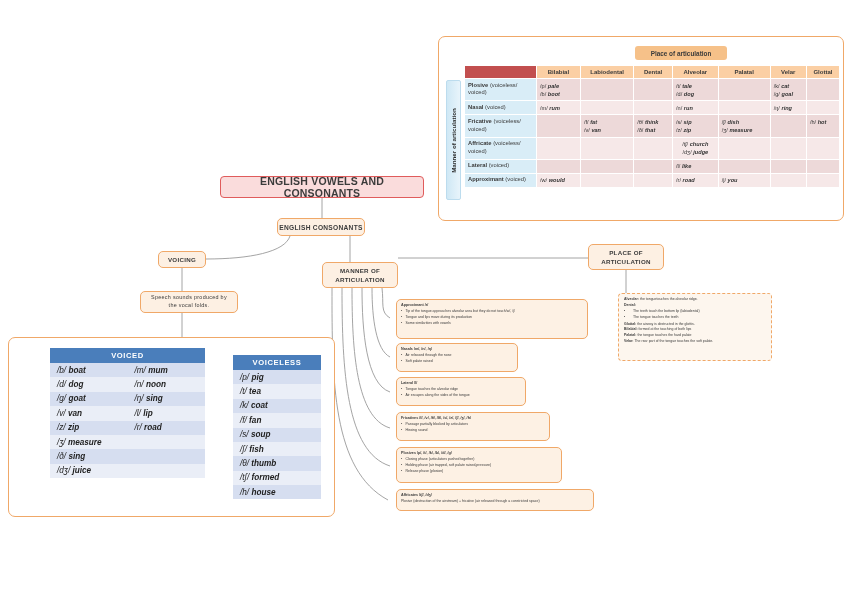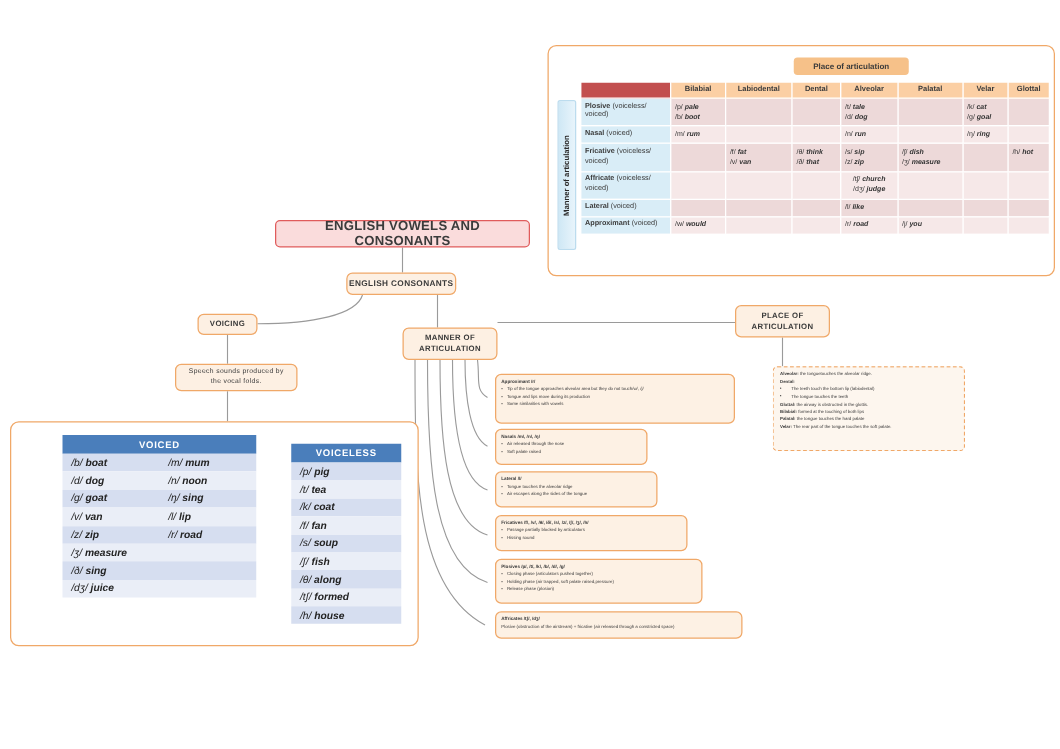--- a/index.html
+++ b/index.html
@@ -301,21 +301,21 @@
         <tr class="r1">
           <td>/f/ <b>fan</b></td>
         </tr>
         <tr class="r0">
           <td>/s/ <b>soup</b></td>
         </tr>
         <tr class="r1">
           <td>/ʃ/ <b>fish</b></td>
         </tr>
         <tr class="r0">
-          <td>/θ/ <b>along</b></td>
+          <td>/θ/ <b>thumb</b></td>
         </tr>
         <tr class="r1">
           <td>/tʃ/ <b>formed</b></td>
         </tr>
         <tr class="r0">
           <td>/h/ <b>house</b></td>
         </tr>
       </tbody>
   </table>
 

